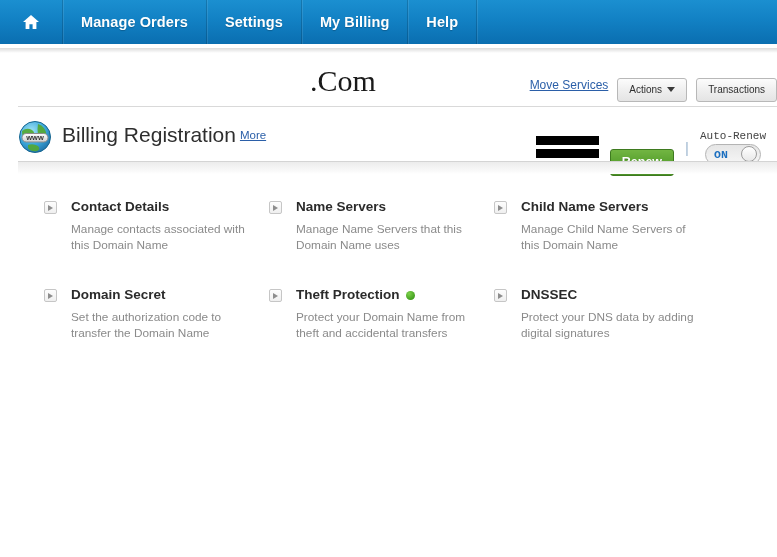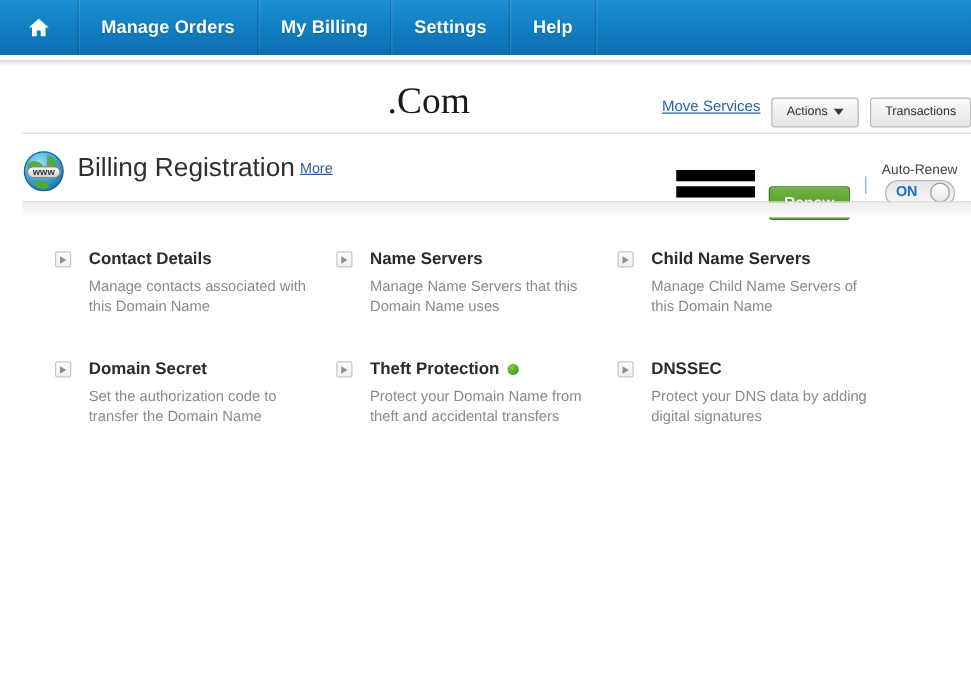--- a/index.html
+++ b/index.html
@@ -172,20 +172,21 @@
   .pipe-sep {
     color: #9fb8d0;
     font-size: 15px;
     padding: 0 2px;
   }
   .autorenew-wrap {
     display: flex;
     flex-direction: column;
     align-items: center;
     gap: 2px;
+    font-family: Liberation Mono, monospace;
   }
   .autorenew-label {
     font-size: 11px;
     color: #444444;
     white-space: nowrap;
   }
   .toggle {
     width: 56px;
     height: 21px;
     border-radius: 11px;
@@ -291,24 +292,24 @@
 <div class="topnav">
   <div class="nav-item home">
     <svg class="home-icon" width="18" height="16" viewBox="0 0 18 16">
       <path d="M9 1 L17 8 L14.4 8 L14.4 15 L10.6 15 L10.6 10.3 L7.4 10.3 L7.4 15 L3.6 15 L3.6 8 L1 8 Z" fill="#ffffff"></path>
     </svg>
   </div>
   <div class="nav-item">
     <span>Manage Orders</span>
   </div>
   <div class="nav-item">
+    <span>Settings</span>
+  </div>
+  <div class="nav-item">
     <span>My Billing</span>
-  </div>
-  <div class="nav-item">
-    <span>Settings</span>
   </div>
   <div class="nav-item">
     <span>Help</span>
   </div>
   <div class="nav-item nav-filler"></div>
 </div>
 <div class="topnav-shadow"></div>
 
 <div class="page-header">
   <div class="page-title">.Com</div>

